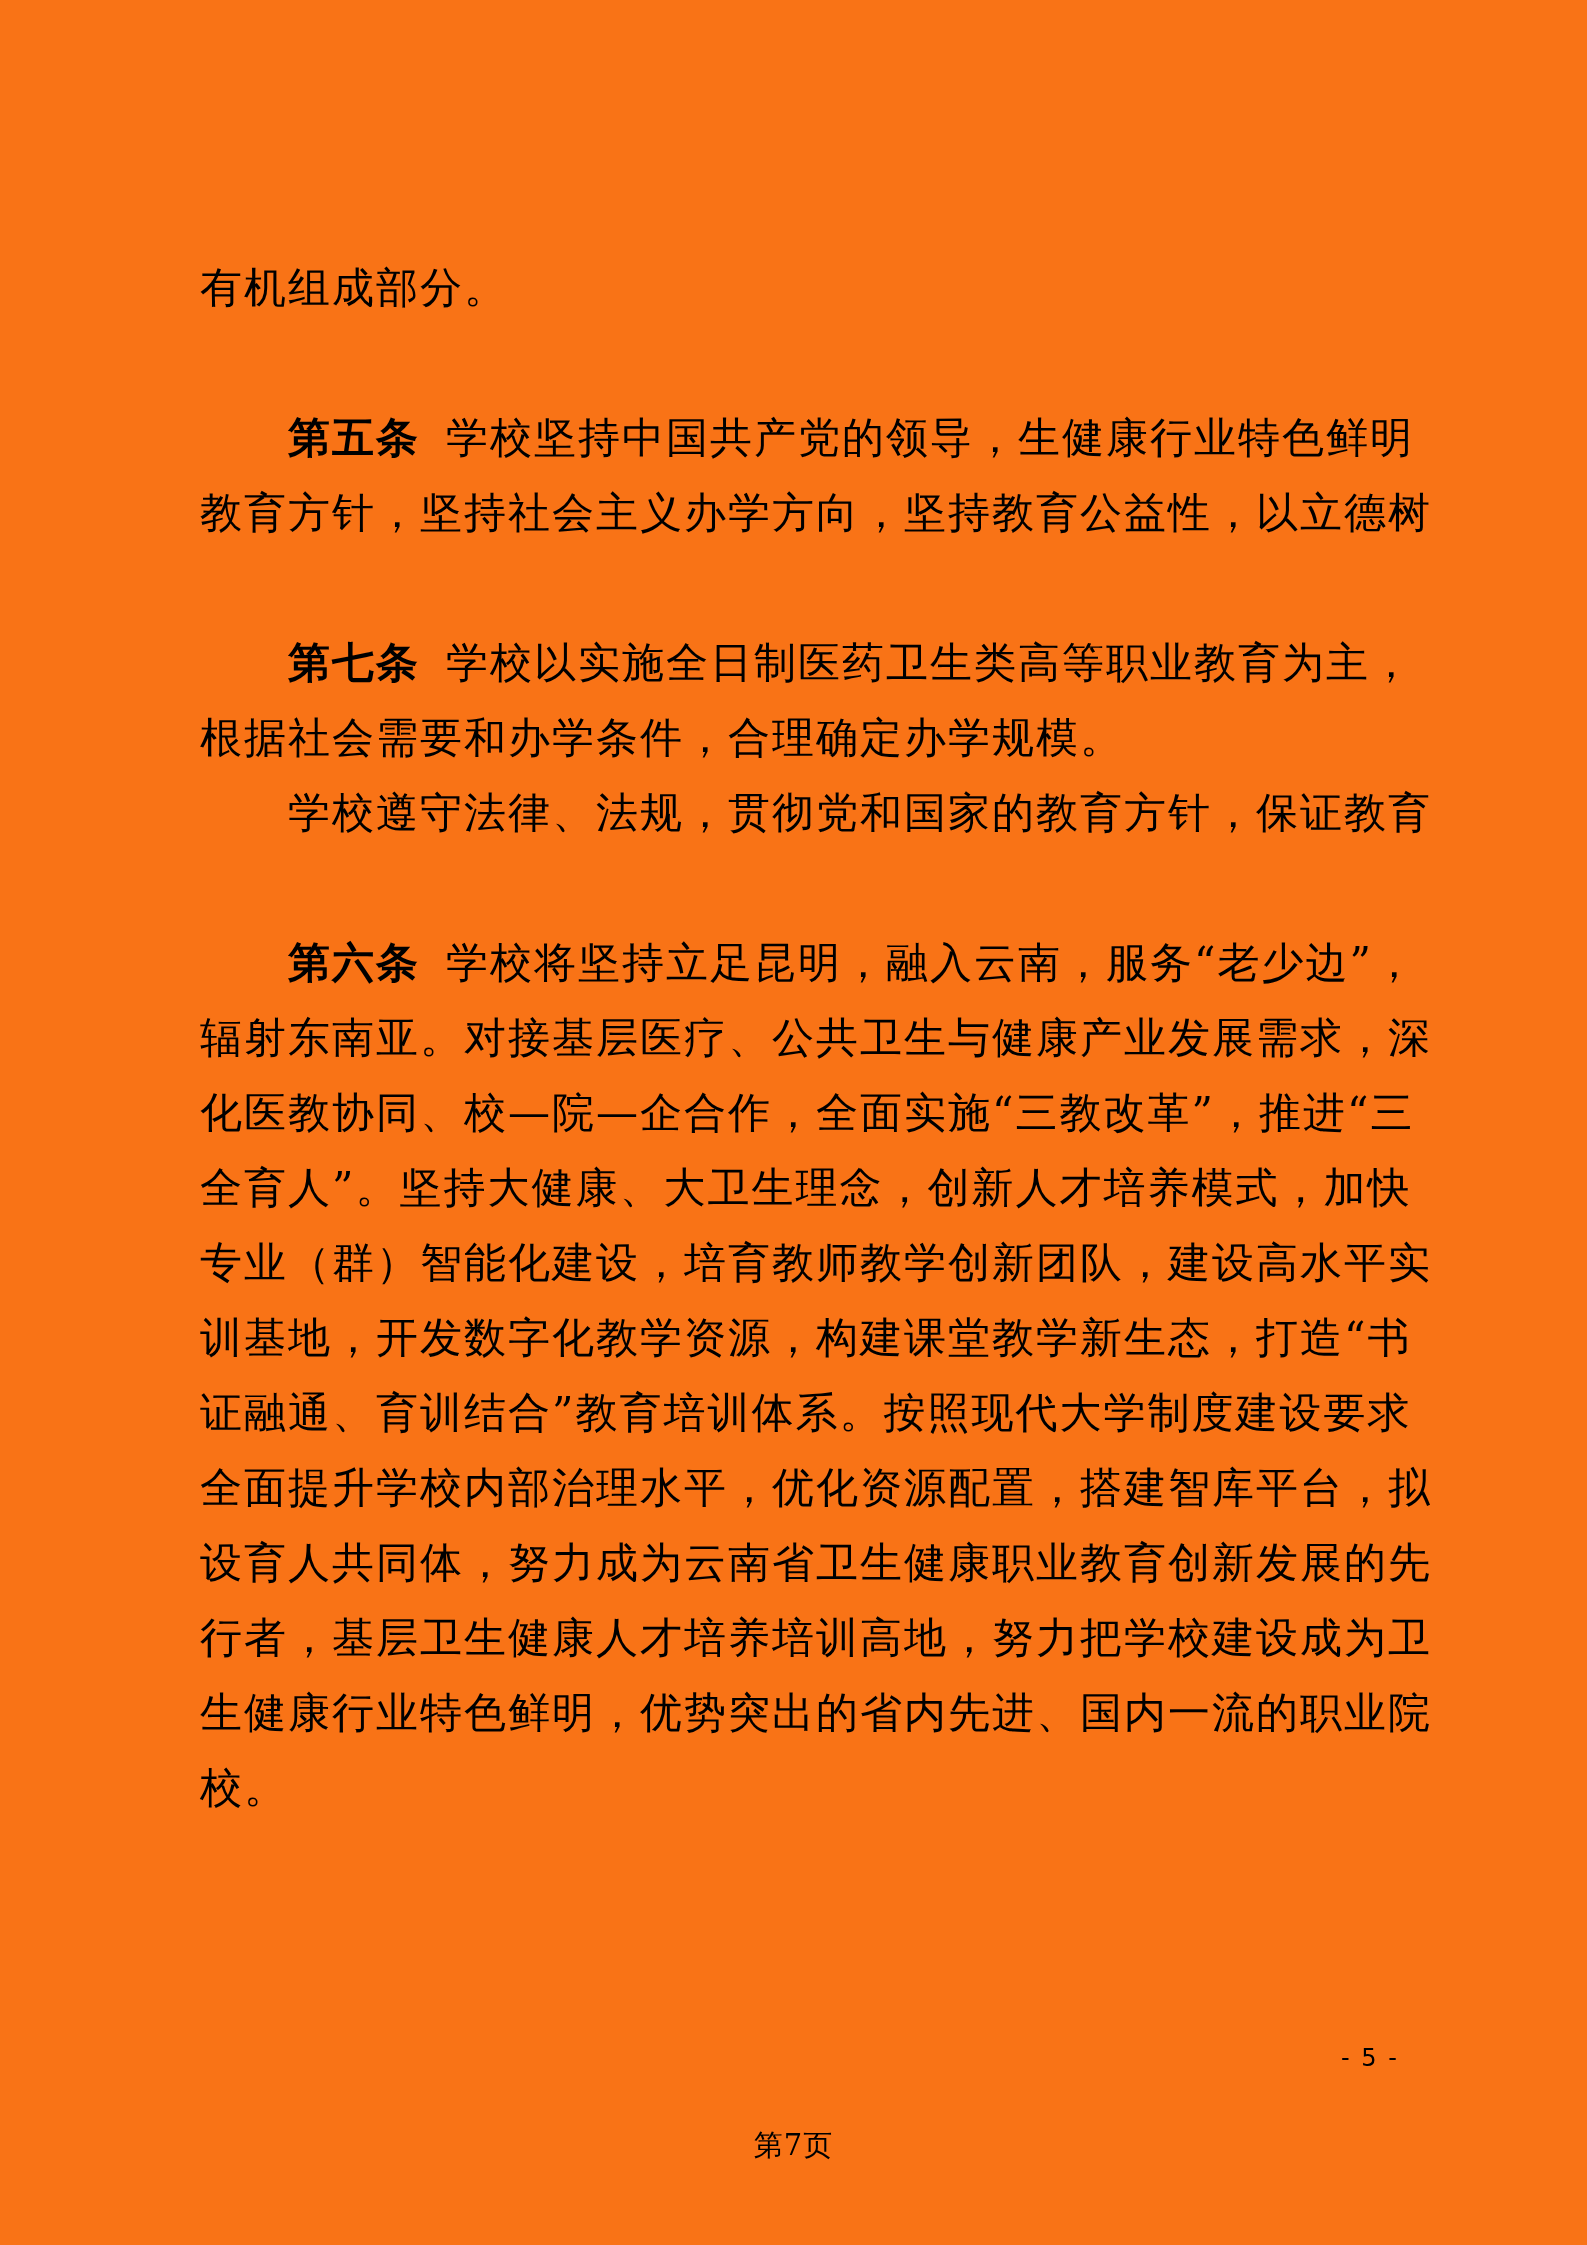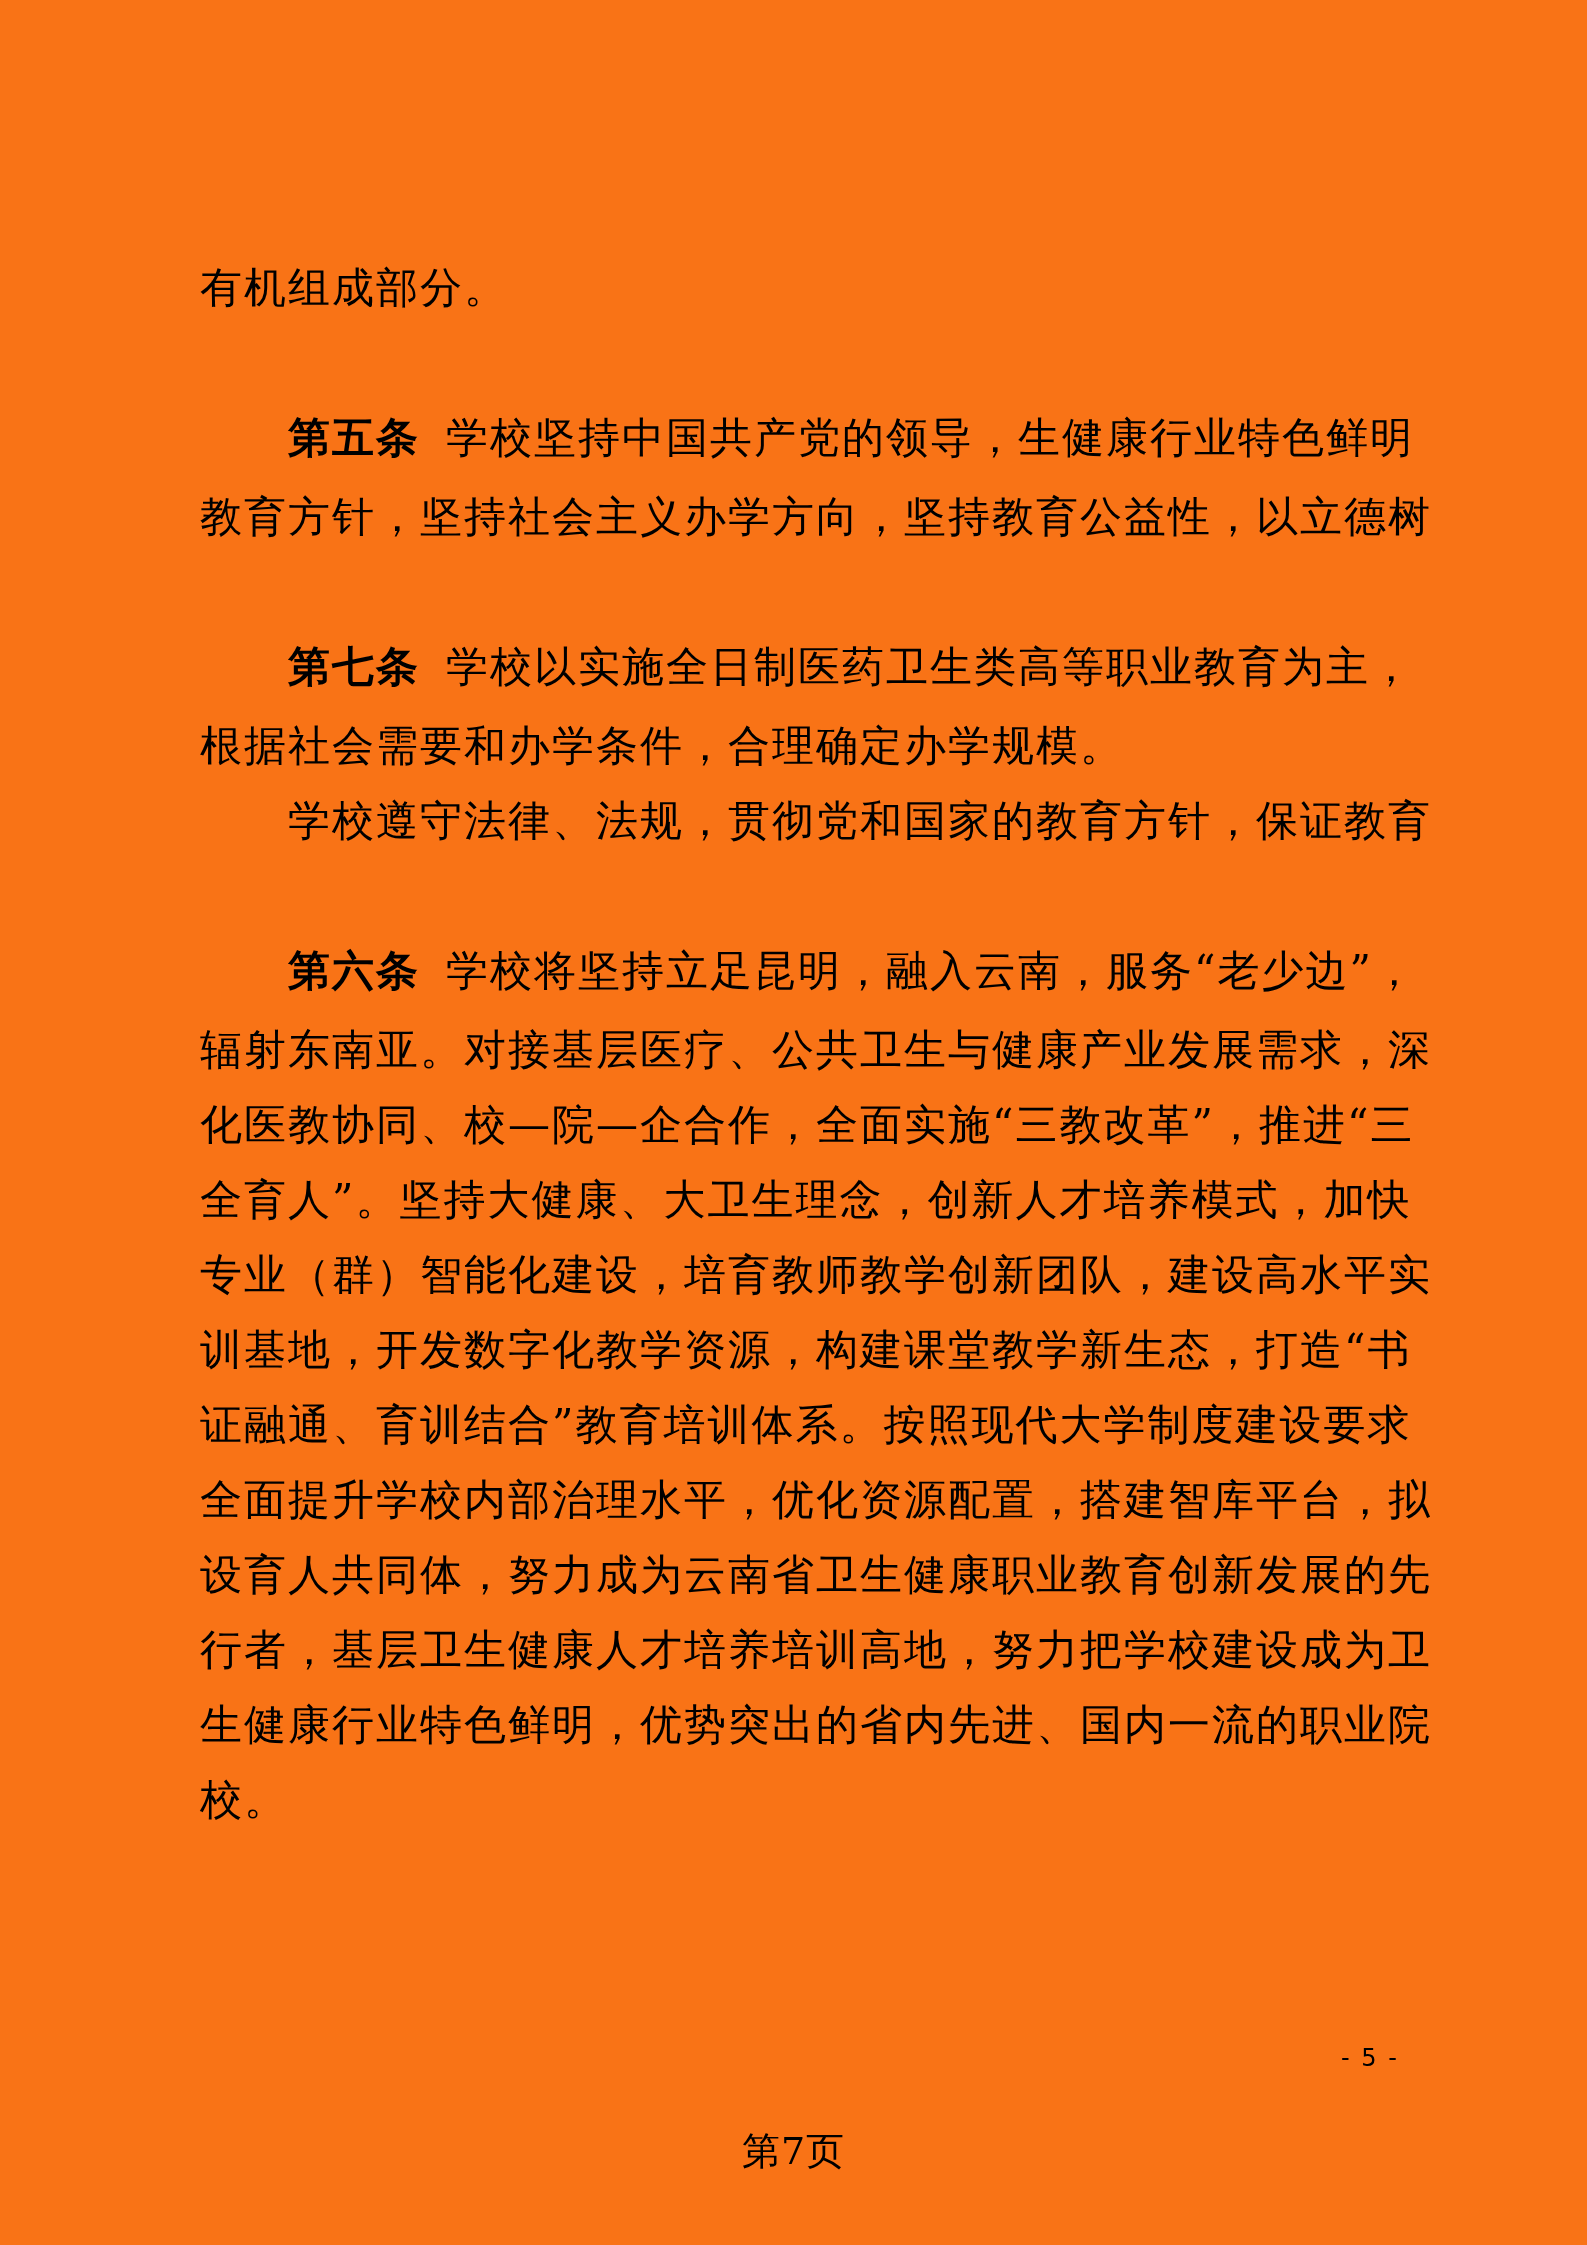--- a/index.html
+++ b/index.html
@@ -24,38 +24,37 @@
   .line {
     font-size:42px;
     line-height:75px;
     letter-spacing:2px;
     white-space:nowrap;
   }
   .line.indent { padding-left:88px; }
   .article-label {
     font-weight:bold;
     margin-right:26px;
-    font-family:Liberation Mono, monospace;
   }
   .page-marker {
     position:absolute;
     left:1341px;
     top:2044px;
     font-size:24px;
     letter-spacing:2px;
     font-family:"DejaVu Sans","Liberation Sans",sans-serif;
     color:#000000;
   }
   .footer-page {
     position:absolute;
     left:0;
     top:2126px;
     width:100%;
     text-align:center;
-    font-size:38px;
+    font-size:29px;
     letter-spacing:1px;
     color:#000000;
   }
 </style>
 </head>
 <body>
 
 <div class="page">
   <div class="body-text">
       <div class="para">

